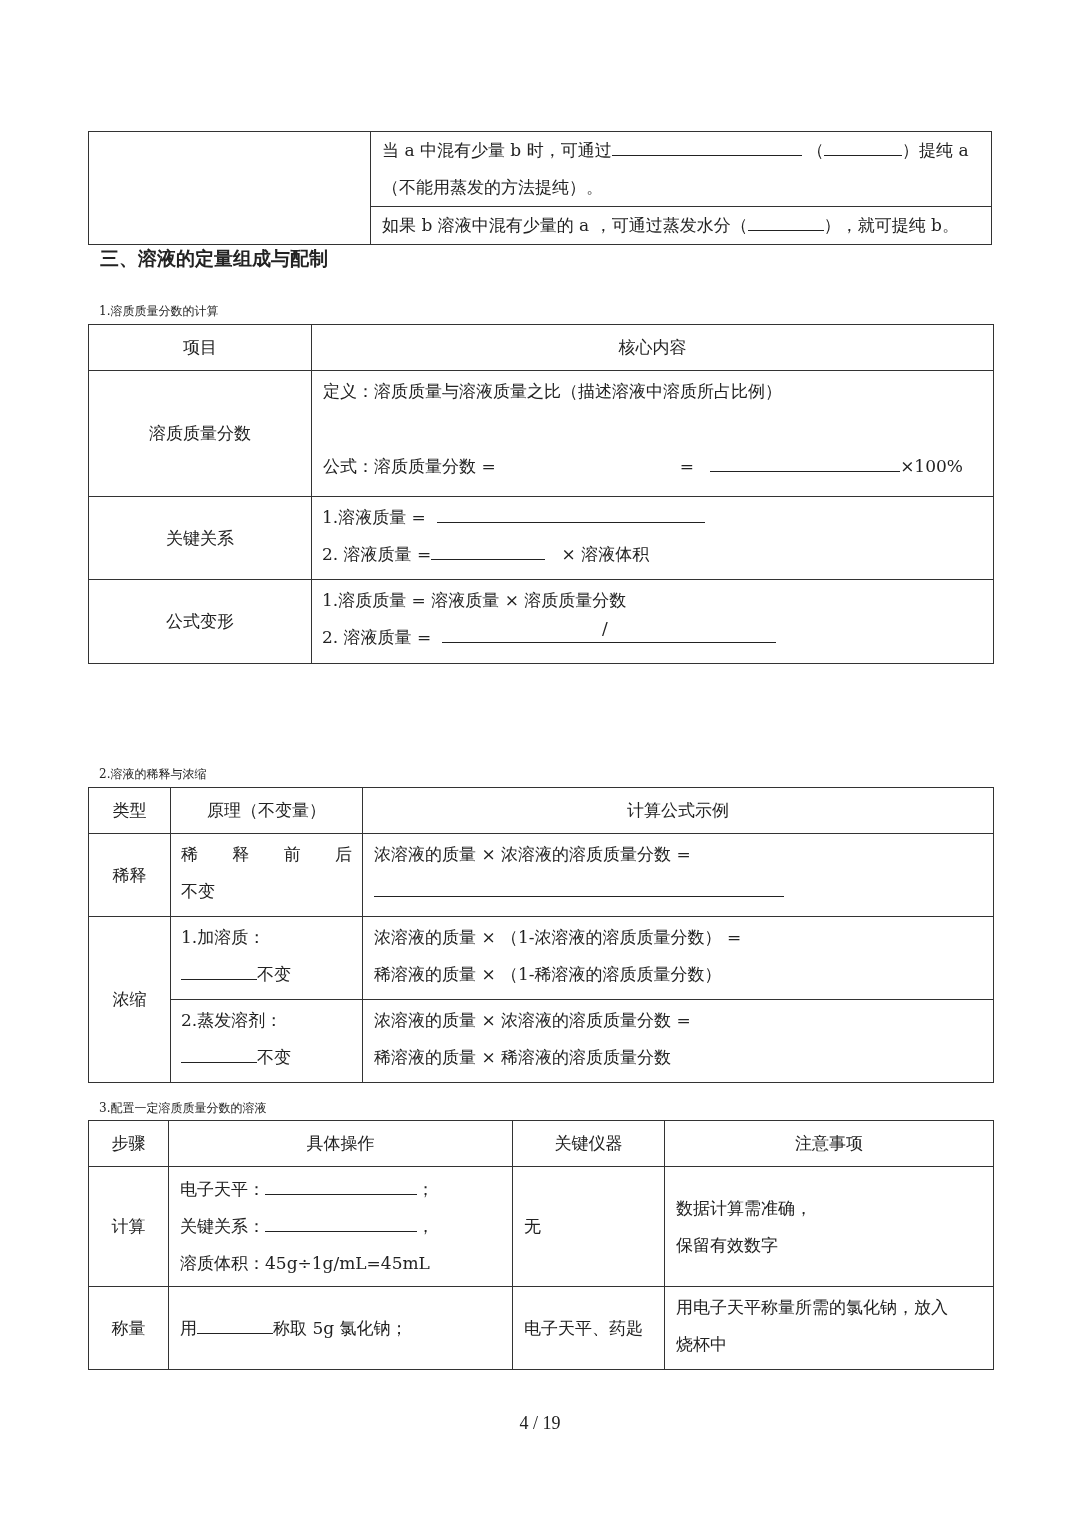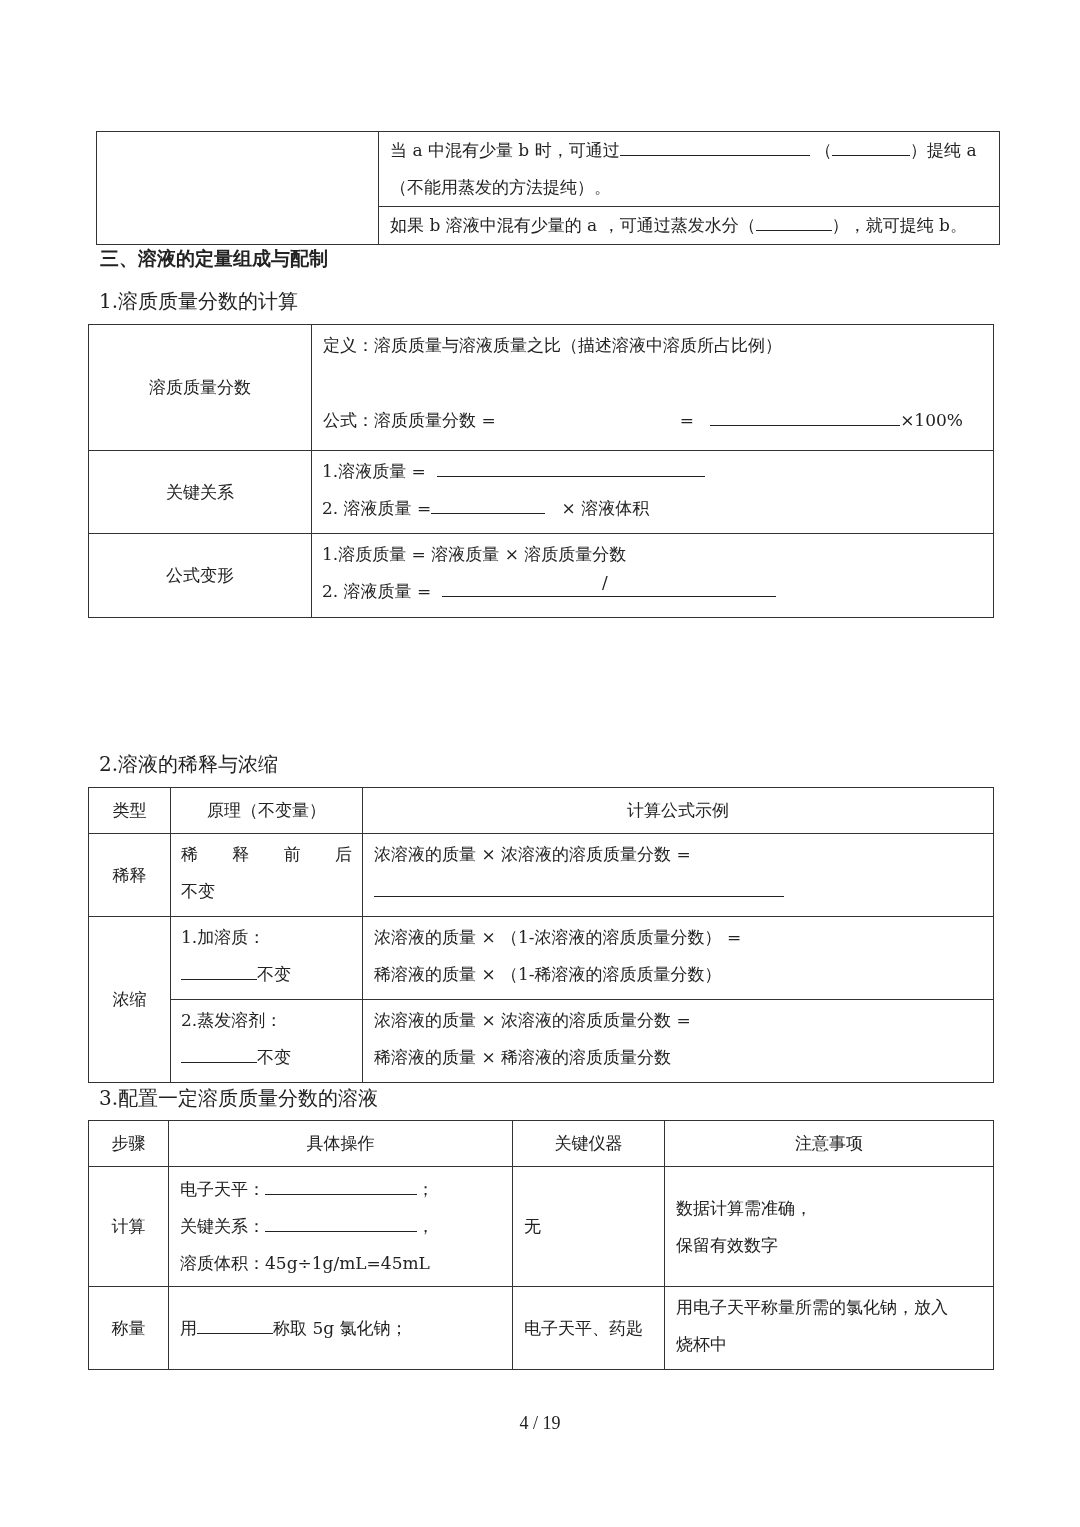--- a/index.html
+++ b/index.html
@@ -5,28 +5,28 @@
   html, body { margin: 0; padding: 0; background: #ffffff; }
   body { width: 1080px; height: 1527px; position: relative; font-family: "DejaVu Serif", "Liberation Serif", serif; color: #222; font-size: 17px; overflow: hidden; }
   .abs { position: absolute; }
   table { border-collapse: collapse; position: absolute; table-layout: fixed; }
   td { border: 1.3px solid #333; vertical-align: top; padding: 0; font-size: 17px; line-height: 37px; }
   .c { text-align: center; vertical-align: middle; }
   .m { vertical-align: middle; }
   .blank { display: inline-block; border-bottom: 1.3px solid #222; height: 18px; vertical-align: baseline; }
   .pad { padding-left: 11px; padding-right: 8px; }
   .h2 { font-family: "DejaVu Sans", "Liberation Sans", sans-serif; font-weight: bold; font-size: 19px; }
-  .sub { font-size: 20px; }
+  .sub { font-size: 12px; margin-top: 15px; }
   .page-num { font-family: "Liberation Serif", serif; font-size: 18px; }
   .justify { display: flex; justify-content: space-between; }
 </style>
 </head>
 <body>
 
-<table style="left:96px; top:131px; width:903px;padding-left:16px;">
+<table style="left:88px; top:131px; width:903px;padding-left:16px;">
   <colgroup>
       <col style="width:282px">
       <col style="width:621px">
     </colgroup>
   <tbody>
       <tr style="height:74px">
     <td rowspan="2"></td>
     <td class="pad" style="line-height:37px;">
       <div><span>当 a 中混有少量 b 时，可通过</span><span class="blank" style="width:190px"></span>&nbsp;<span>（</span><span class="blank" style="width:78px"></span><span>）提纯 a</span></div>
       <div>（不能用蒸发的方法提纯）。</div>
@@ -40,20 +40,24 @@
 
 <div class="abs h2" style="left:100px; top:246px;">三、溶液的定量组成与配制</div>
 <div class="abs sub" style="left:99px; top:288px;">1.溶质质量分数的计算</div>
 
 <table style="left:88px; top:324px; width:905px;">
   <colgroup>
       <col style="width:223px">
       <col style="width:682px">
     </colgroup>
   <tbody>
+      <tr style="height:46px">
+    <td class="c">项目</td>
+    <td class="c">核心内容</td>
+  </tr>
   <tr style="height:126px">
     <td class="c">溶质质量分数</td>
     <td class="pad" style="padding-top:2px;">
       <div>定义：溶质质量与溶液质量之比（描述溶液中溶质所占比例）</div>
       <div style="height:38px"></div>
       <div><span>公式：溶质质量分数 =</span><span style="display:inline-block;width:184px"></span><span>=</span>&nbsp;&nbsp;&nbsp;<span class="blank" style="width:190px"></span><span>×100%</span></div>
     </td>
   </tr>
   <tr style="height:83px">
     <td class="c">关键关系</td>

